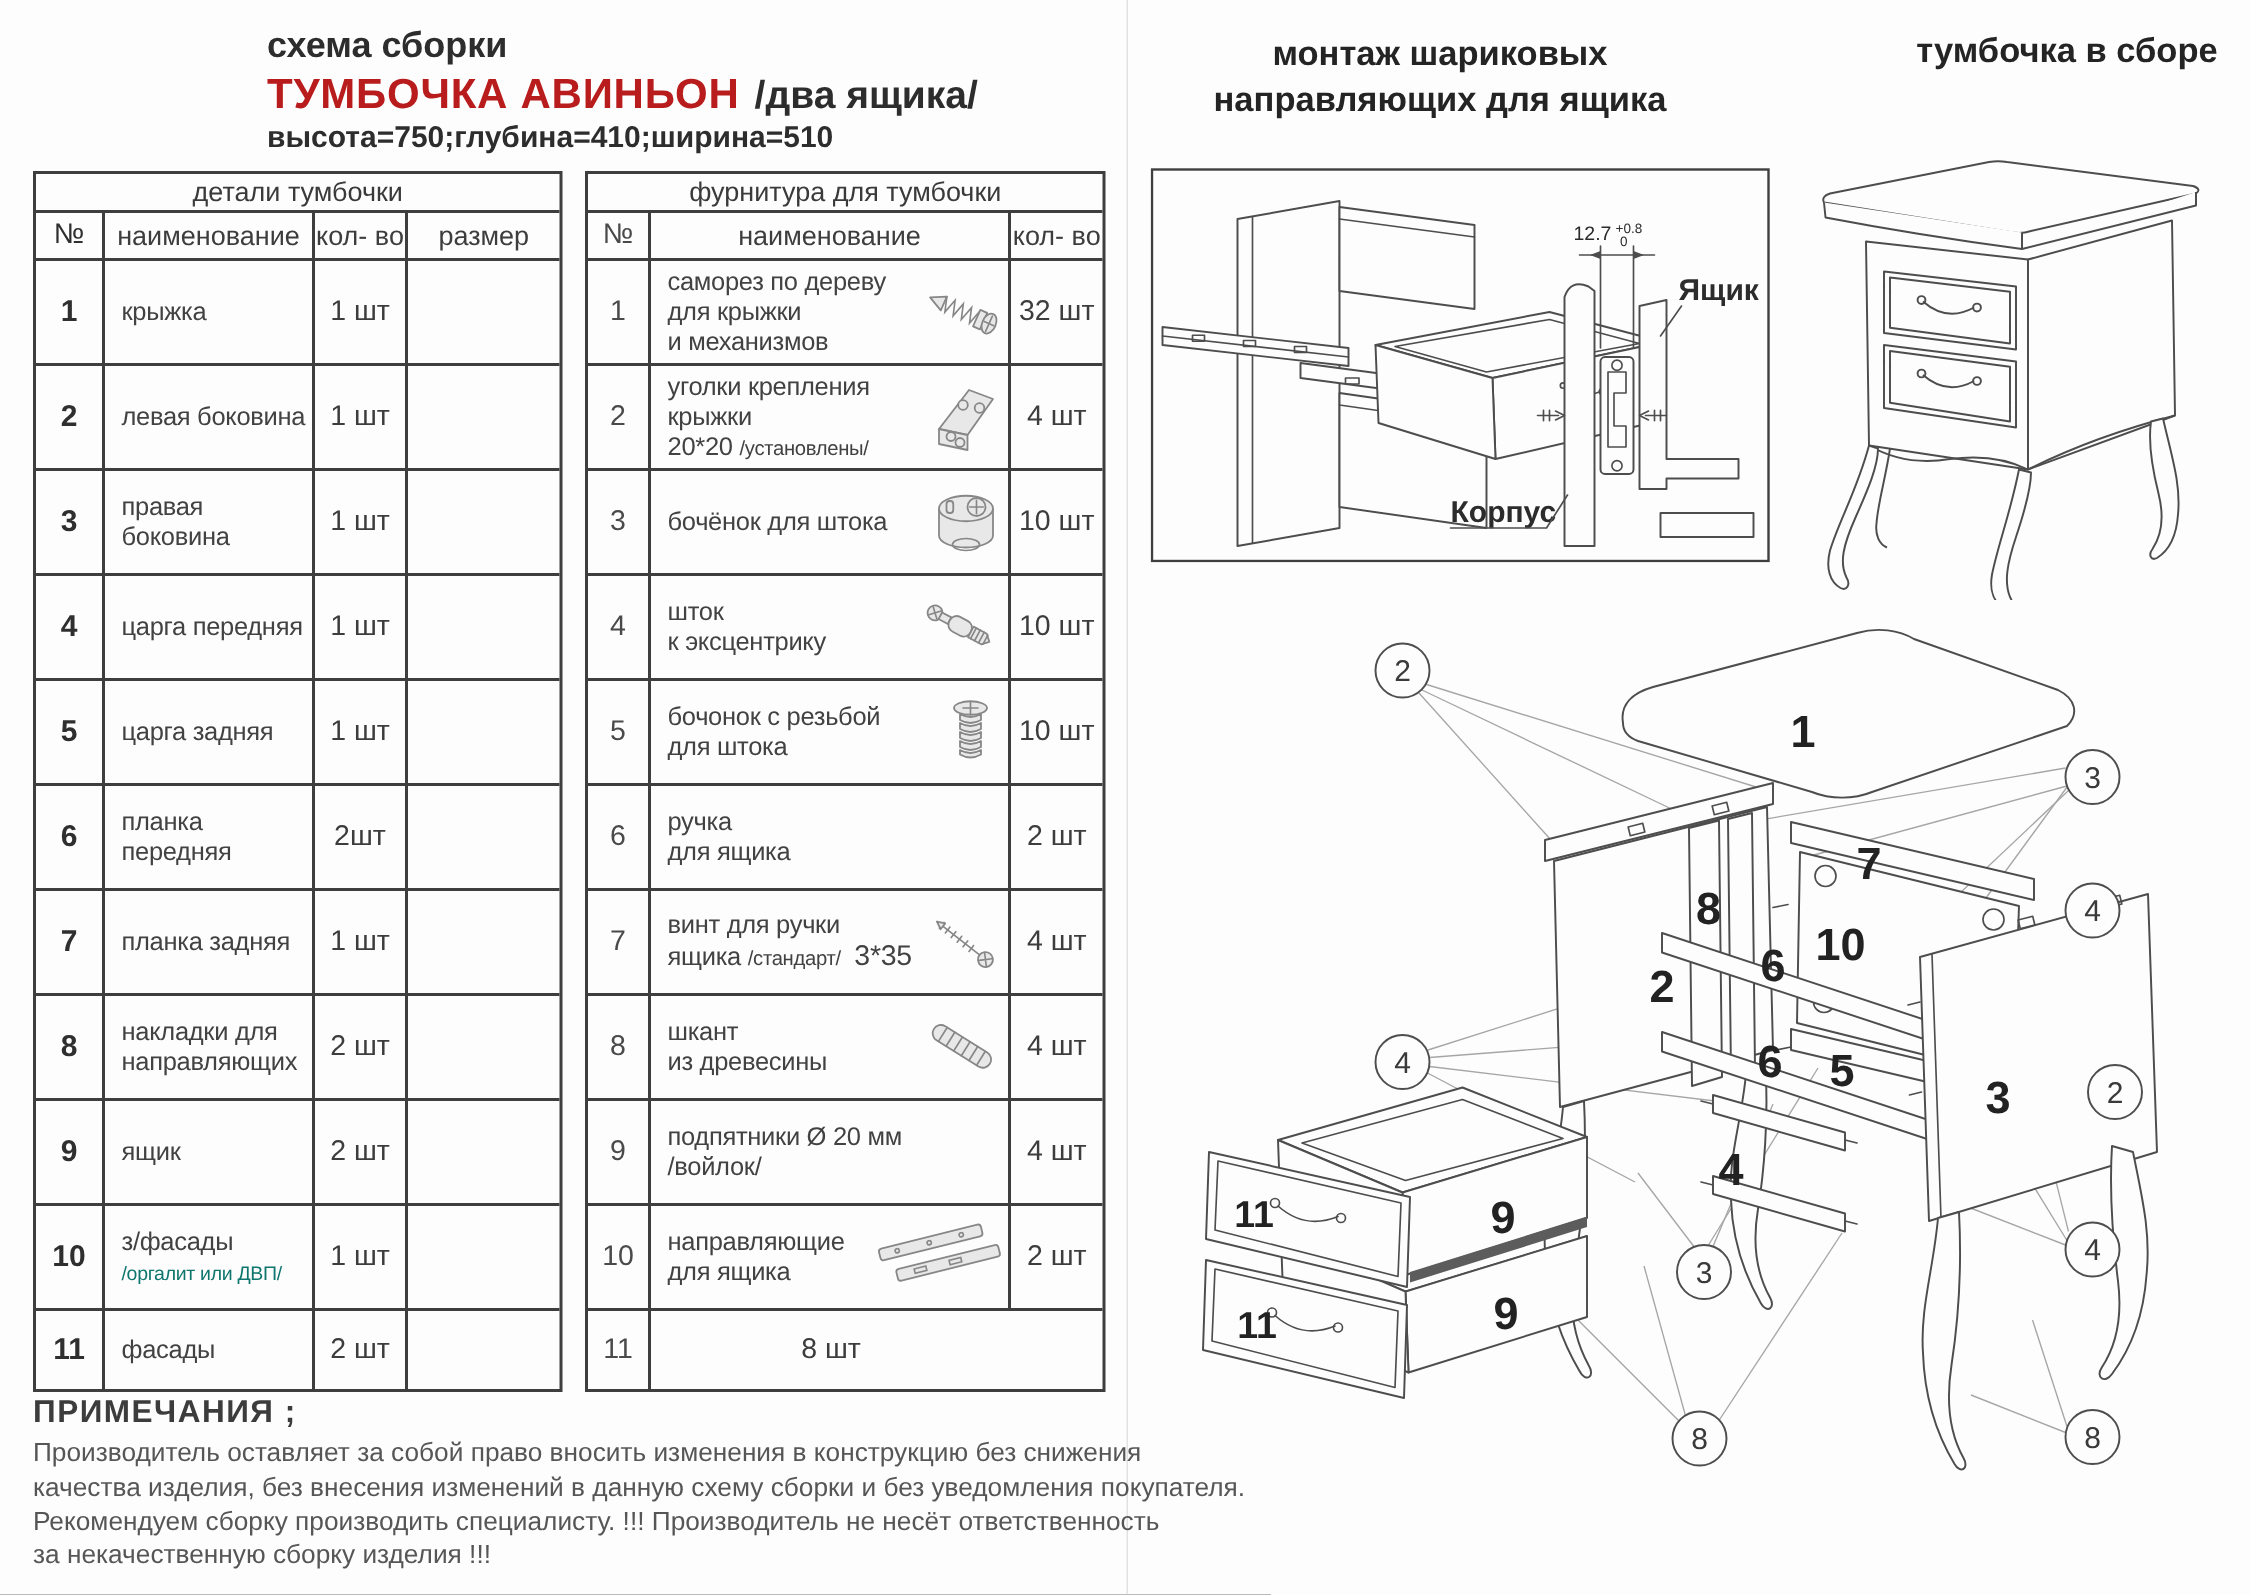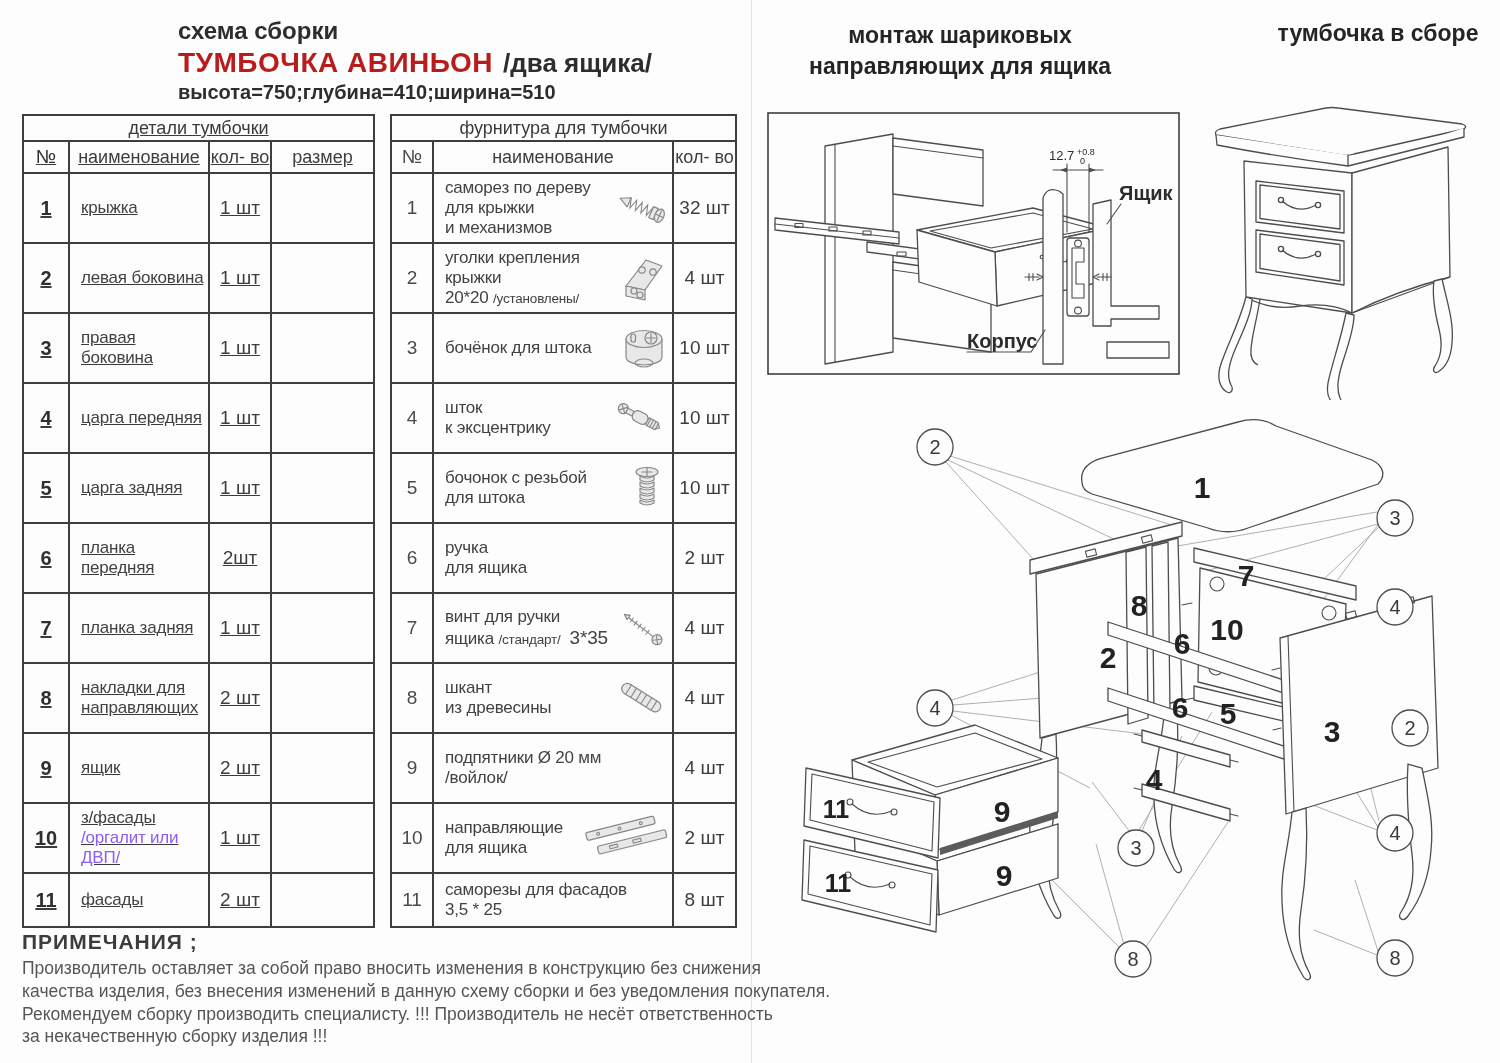--- a/index.html
+++ b/index.html
@@ -25,21 +25,21 @@
   .hard  .trow{grid-template-columns:42px 240px 1fr;}
   .thead{height:32px;}
   .drow{height:70px;}
   .c{border-right:2px solid #3e3e3e;display:flex;align-items:center;justify-content:center;
      box-sizing:border-box;font-size:18px;color:#3d3d3d;overflow:hidden;}
   .c:last-child{border-right:none;}
   .c.name{justify-content:flex-start;padding-left:11px;text-align:left;position:relative;}
   .num{font-weight:700;font-size:20px;color:#2f2f2f;}
   .hard .num{font-weight:400;font-size:19px;color:#4a4a4a;}
   .nm{line-height:1.18;font-size:17px;color:#424242;letter-spacing:-0.2px;}
-  .nm .sub{font-size:17px;color:#8b5cf6;}
+  .nm .sub{font-size:13px;color:#0f766e;}
   .nm .sm{font-size:13.5px;}
   .qty{font-size:19px;color:#3d3d3d;white-space:nowrap;}
   .hico{position:absolute;right:2px;top:50%;transform:translateY(-50%);}
 
   
   .notes{left:22px;top:930px;width:672px;}
   .notes h4{margin:0 0 3px 0;font-size:21px;font-weight:600;color:#3c3c3c;letter-spacing:1px;}
   .notes div{font-size:17.5px;color:#565656;line-height:1.3;white-space:nowrap;}
 
   
@@ -66,21 +66,21 @@
   <div class="abs vdivider"></div>
 
   <div class="abs title-block">
     <div class="t1">схема сборки</div>
     <div class="t2">
       <span class="t2m">ТУМБОЧКА  АВИНЬОН</span><span class="t2s">/два ящика/</span>
     </div>
     <div class="t3">высота=750;глубина=410;ширина=510</div>
   </div>
 
-  <div class="abs tbl parts" style="left:22px;top:114px;width:353px;height:814px;text-decoration:underline;">
+  <div class="abs tbl parts" style="left:22px;top:114px;width:353px;height:814px;">
     <div class="tbl-title">детали тумбочки</div>
     <div class="trow thead">
       <div class="c num" style="font-weight:400;font-size:19px;">№</div>
       <div class="c">наименование</div>
       <div class="c">кол- во</div>
       <div class="c">размер</div>
     </div>
     <div class="trow drow">
       <div class="c num">1</div>
       <div class="c name">
@@ -324,23 +324,20 @@
             <rect class="icon-line" x="24" y="32.5" width="8" height="3"></rect>
               <rect class="icon-line" x="48" y="32.5" width="8" height="3"></rect>
           </g>
         </svg>
       </div>
       <div class="c qty">2 шт</div>
     </div>
 
     <div class="trow drow">
       <div class="c num">11</div>
-      <div class="c name">
-        <div class="nm"><span>саморезы для фасадов</span><br><span>3,5 * 25</span></div>
-      </div>
       <div class="c qty">8 шт</div>
     </div>
   </div>
 
   <div class="abs notes">
     <h4>ПРИМЕЧАНИЯ ;</h4>
     <div>Производитель оставляет за собой право вносить изменения в конструкцию без снижения</div>
     <div>качества изделия, без внесения изменений в данную схему сборки и без уведомления покупателя.</div>
     <div>Рекомендуем сборку производить специалисту. !!! Производитель не несёт ответственность</div>
     <div>за некачественную сборку изделия !!!</div>

